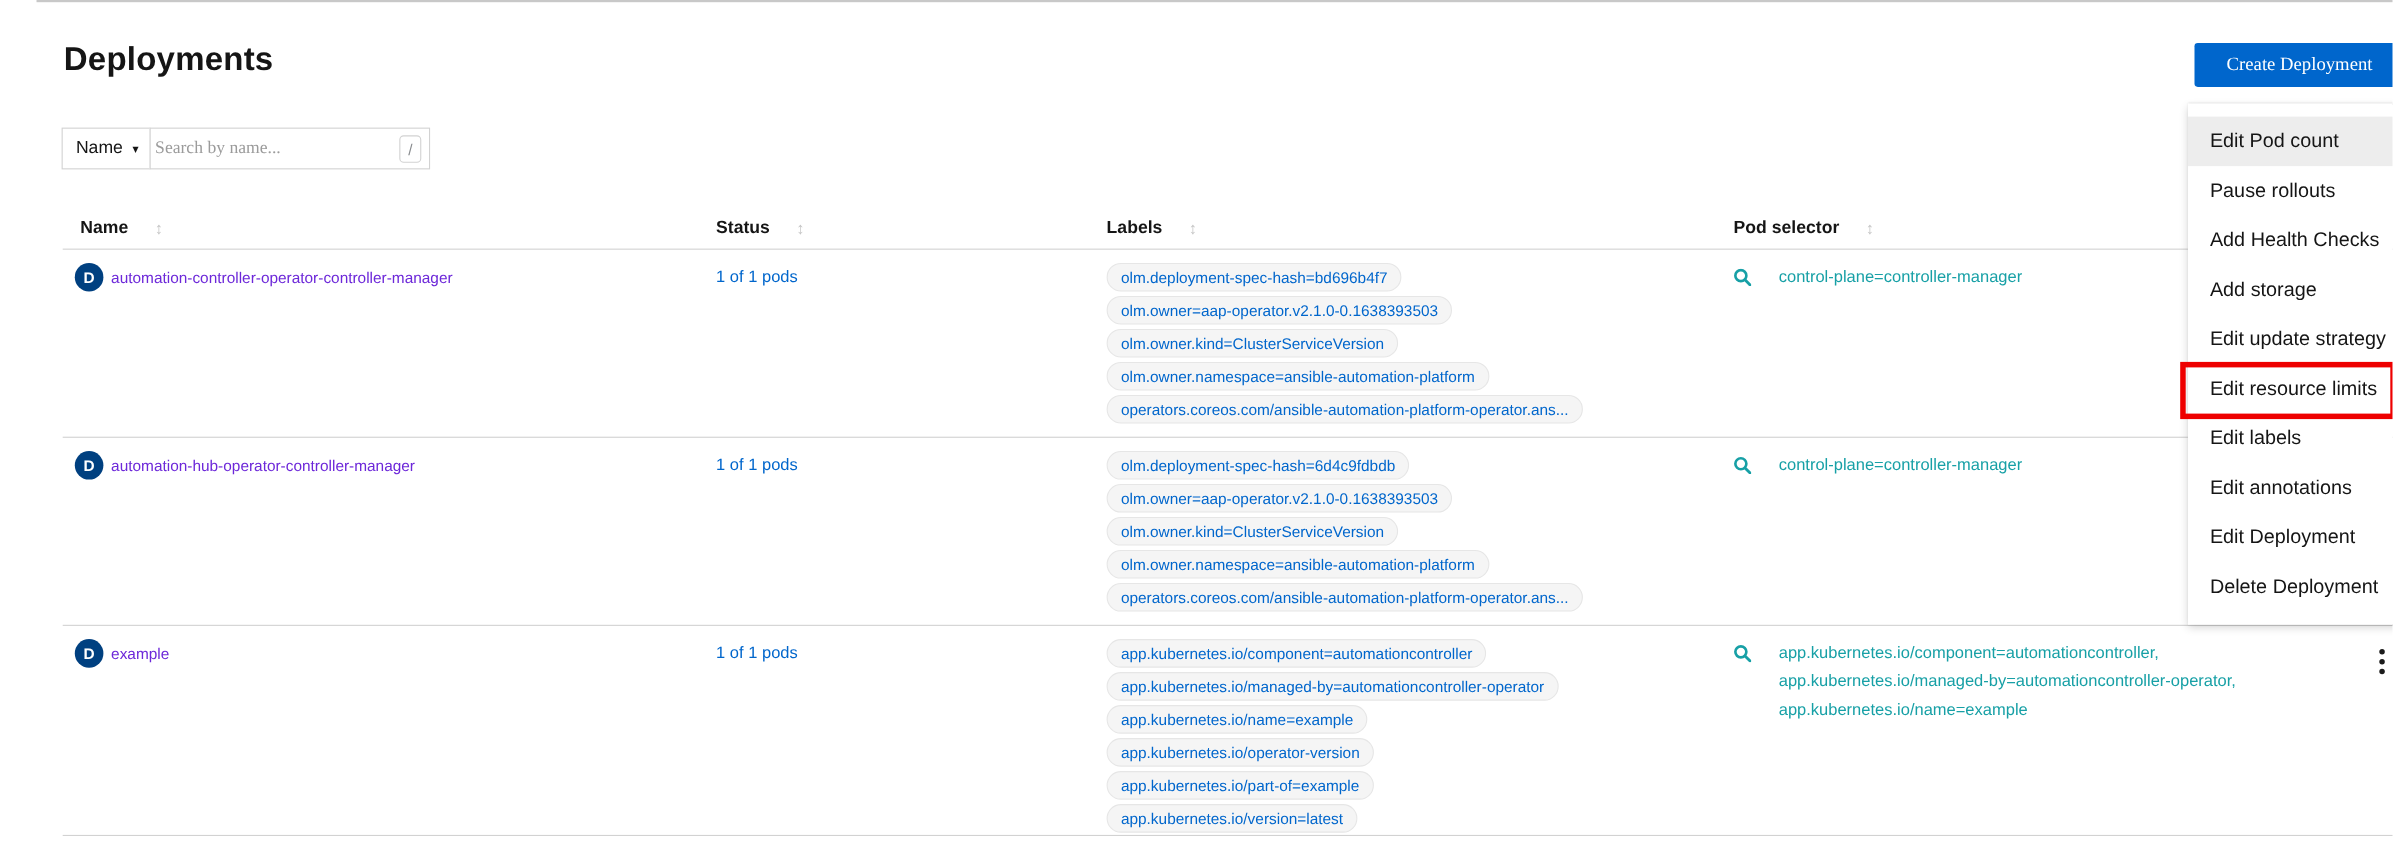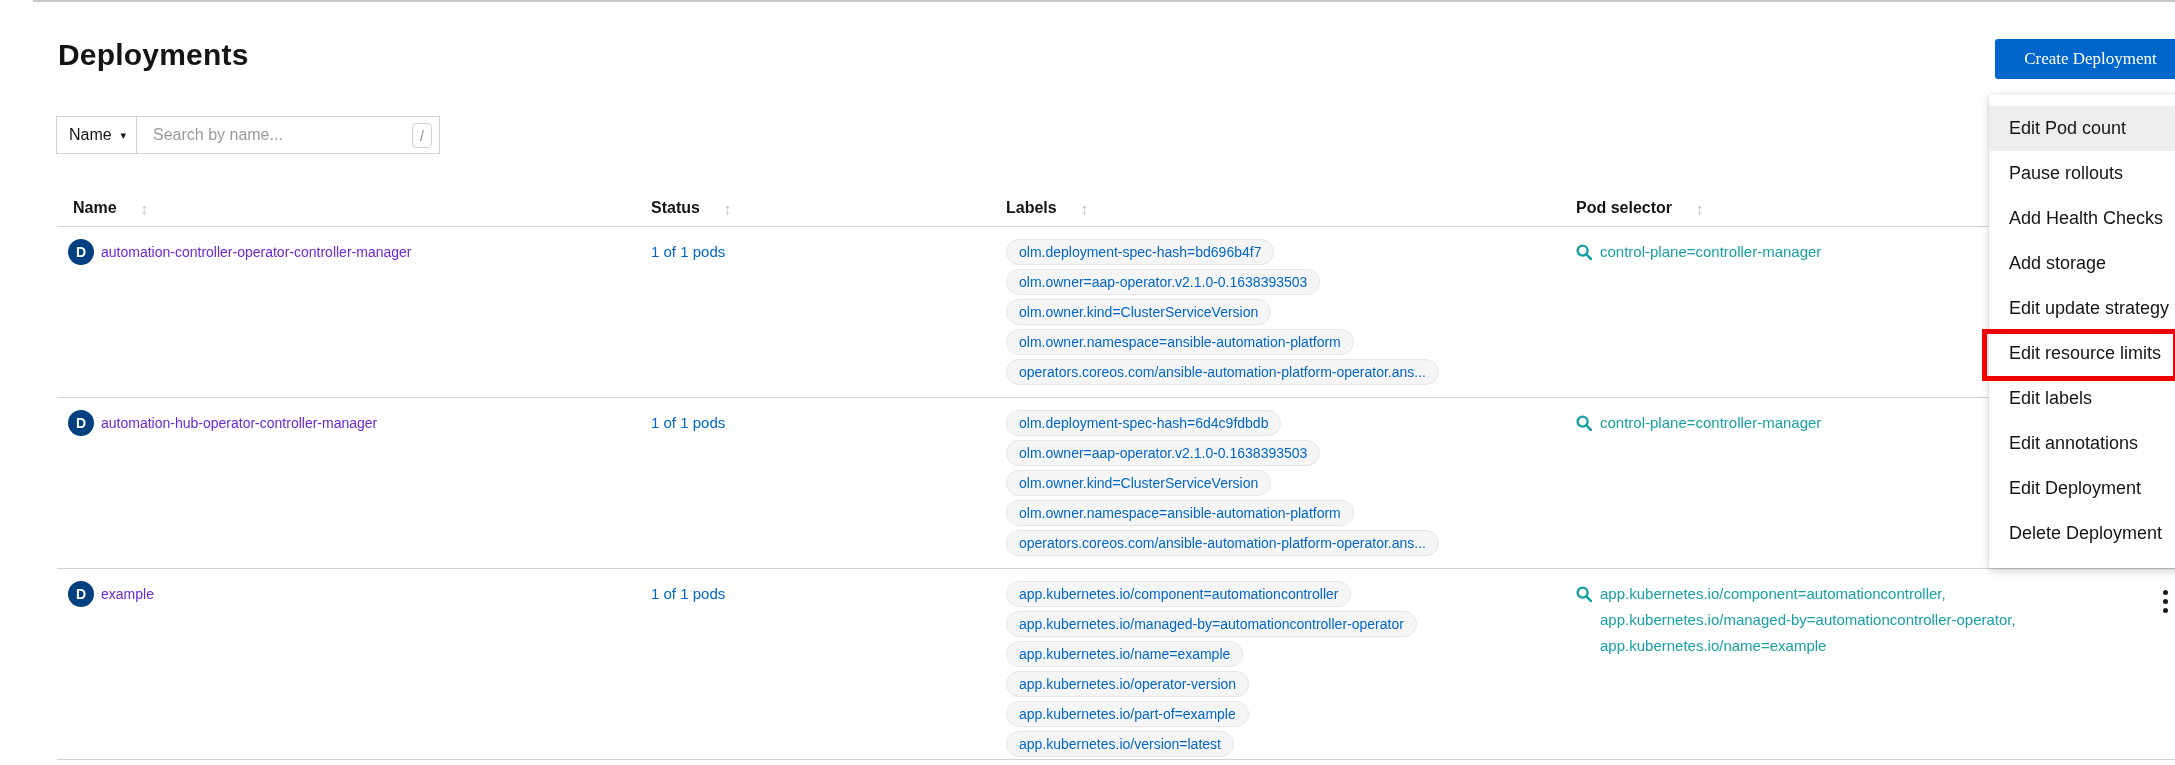--- a/index.html
+++ b/index.html
@@ -12,21 +12,21 @@
   .page-title { position:absolute; left:25px; top:38px; font-size:30px; font-weight:600; letter-spacing:.2px; }
   .create-btn { position:absolute; left:1962px; top:39px; width:191px; height:40px; background:#0066cc; color:#fff;
     border:none; border-radius:3px; font-size:17px; font-family:Liberation Serif, serif; display:flex; align-items:center; justify-content:center; cursor:pointer; }
 
   
   .filter-bar { position:absolute; left:23px; top:116px; display:flex; height:38px; }
   .filter-select { width:81px; height:38px; border:1px solid #d2d2d2; background:#fff; display:flex; align-items:center;
     padding:0 10px 0 12px; font-size:16px; cursor:pointer; }
   .filter-select .caret { margin-left:auto; font-size:11px; color:#151515; }
   .search-wrap { position:relative; margin-left:-1px; }
-  .search-input { width:304px; height:38px; border:1px solid #d2d2d2; padding:0 36px 0 16px; font-size:16px; font-family:Liberation Sans, sans-serif; color:#151515; }
+  .search-input { width:255px; height:38px; border:1px solid #d2d2d2; padding:0 36px 0 4px; font-size:16px; font-family:Liberation Serif, serif; color:#151515; }
   .search-input::placeholder { color:#9b9b9b; }
   .shortcut-key { position:absolute; right:8px; top:7px; width:20px; height:25px; border:1px solid #d2d2d2; border-radius:4px;
     color:#8a8d90; font-size:14px; display:flex; align-items:center; justify-content:center; background:#fff; }
 
   
   .table { position:absolute; left:24px; top:190px; width:2131px; }
   .thead, .row { display:grid; grid-template-columns:594px 355px 570px 1fr 45px; }
   .thead { height:37px; align-items:end; border-bottom:1px solid #d2d2d2; padding-bottom:9px; }
   .th { font-size:16px; font-weight:700; display:flex; align-items:center; }
   .th.name { padding-left:16px; }
@@ -34,21 +34,21 @@
   .row { border-bottom:1px solid #d2d2d2; padding:12px 0; align-items:start; }
   .row:last-child { padding-bottom:2px; }
   .cell-name { display:flex; align-items:center; padding-left:11px; min-height:26px; }
   .res-badge { width:26px; height:26px; border-radius:50%; background:#004080; color:#fff; font-size:14px; font-weight:700;
     display:flex; align-items:center; justify-content:center; flex:0 0 26px; margin-right:7px; }
   .name-link { color:#6d28d9; font-size:14px; text-decoration:none; line-height:26px; }
   .status-link { color:#0066cc; font-size:15px; text-decoration:none; line-height:26px; display:inline-block; }
   .labels-list { display:flex; flex-direction:column; align-items:flex-start; gap:4px; }
   .label-chip { background:#f5f5f5; border:1px solid #e6e6e6; border-radius:14px; padding:2px 12px; font-size:14px;
     color:#0066cc; line-height:20px; white-space:nowrap; cursor:pointer; }
-  .cell-podsel { display:flex; align-items:flex-start; gap:8px; color:#17a0a6; font-size:15px; line-height:26px; }
+  .cell-podsel { display:flex; align-items:flex-start; gap:25px; color:#17a0a6; font-size:15px; line-height:26px; }
   .cell-podsel svg { margin-top:5px; flex:0 0 16px; }
   .podsel-text { max-width:450px; cursor:pointer; }
   .cell-kebab { display:flex; justify-content:center; padding-top:5px; }
   .kebab { display:flex; flex-direction:column; gap:4px; cursor:pointer; padding:4px; }
   .kebab i { width:5px; height:5px; border-radius:50%; background:#1b1b1b; display:block; }
 
   
   .menu { position:absolute; left:1956px; top:94px; width:197px; background:#fff; z-index:50;
     box-shadow:0 3px 8px rgba(0,0,0,.18), 0 0 2px rgba(0,0,0,.12); padding:12px 0; }
   .menu-item { height:45px; display:flex; align-items:center; padding-left:20px; font-size:18px; color:#151515; cursor:pointer; }

